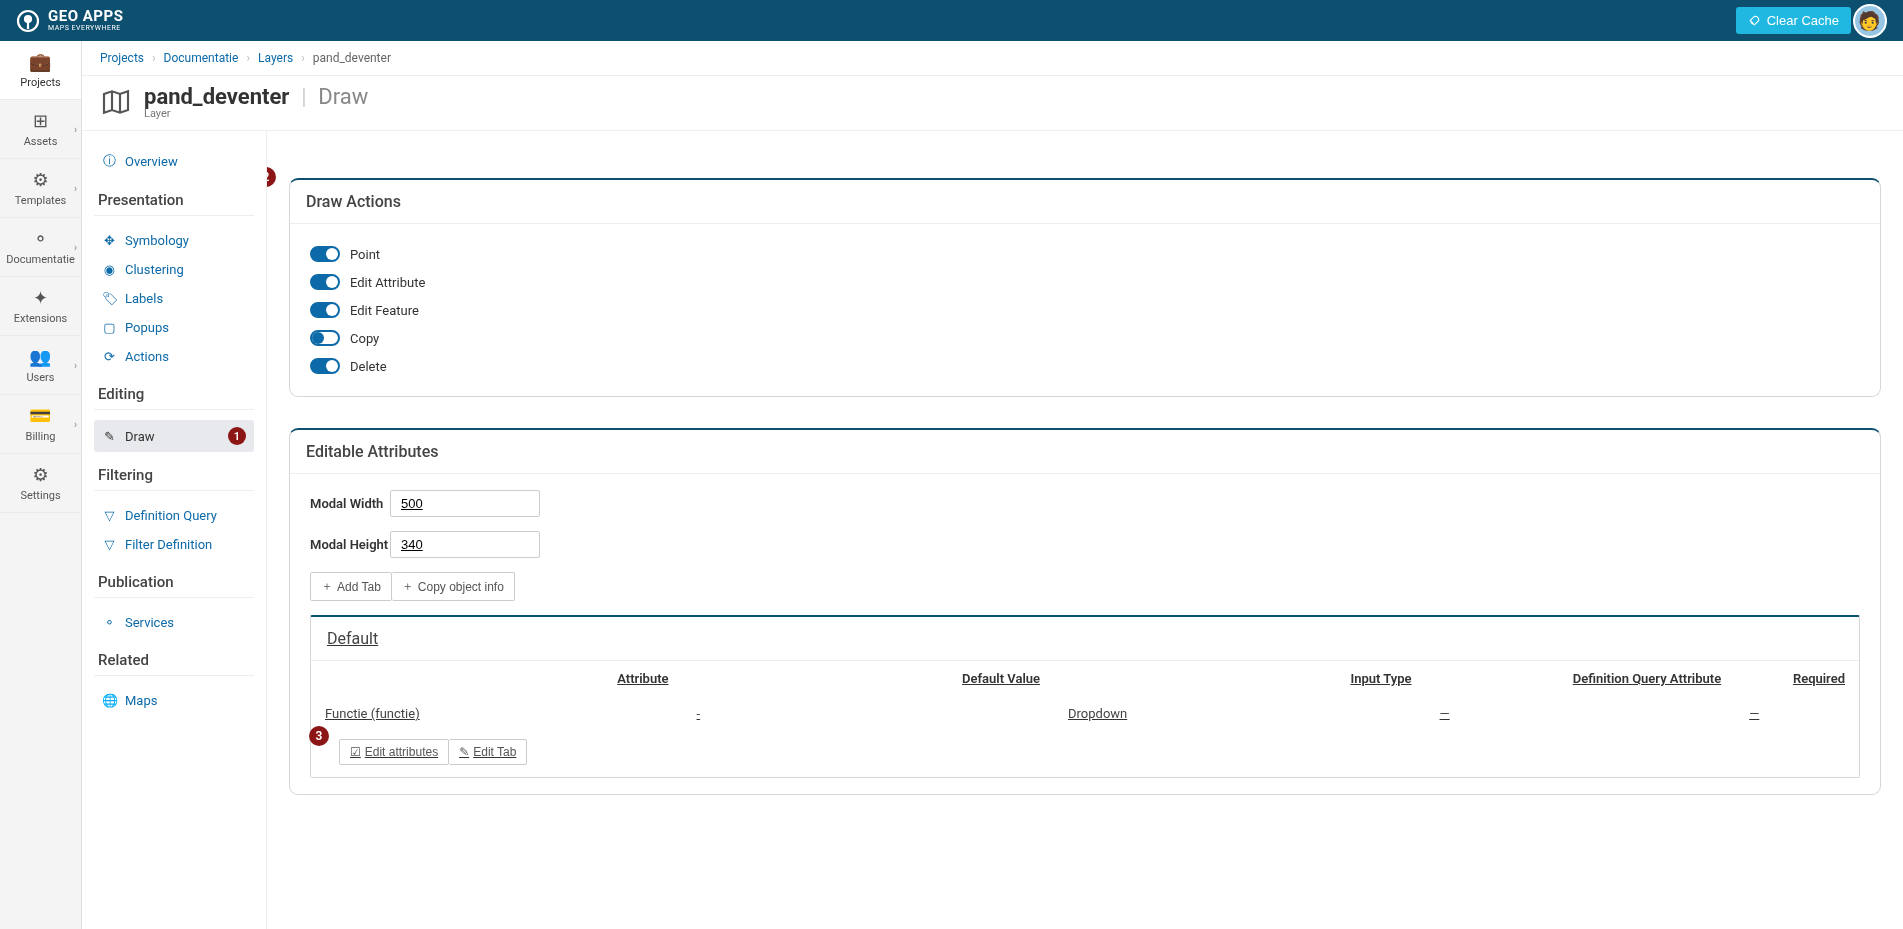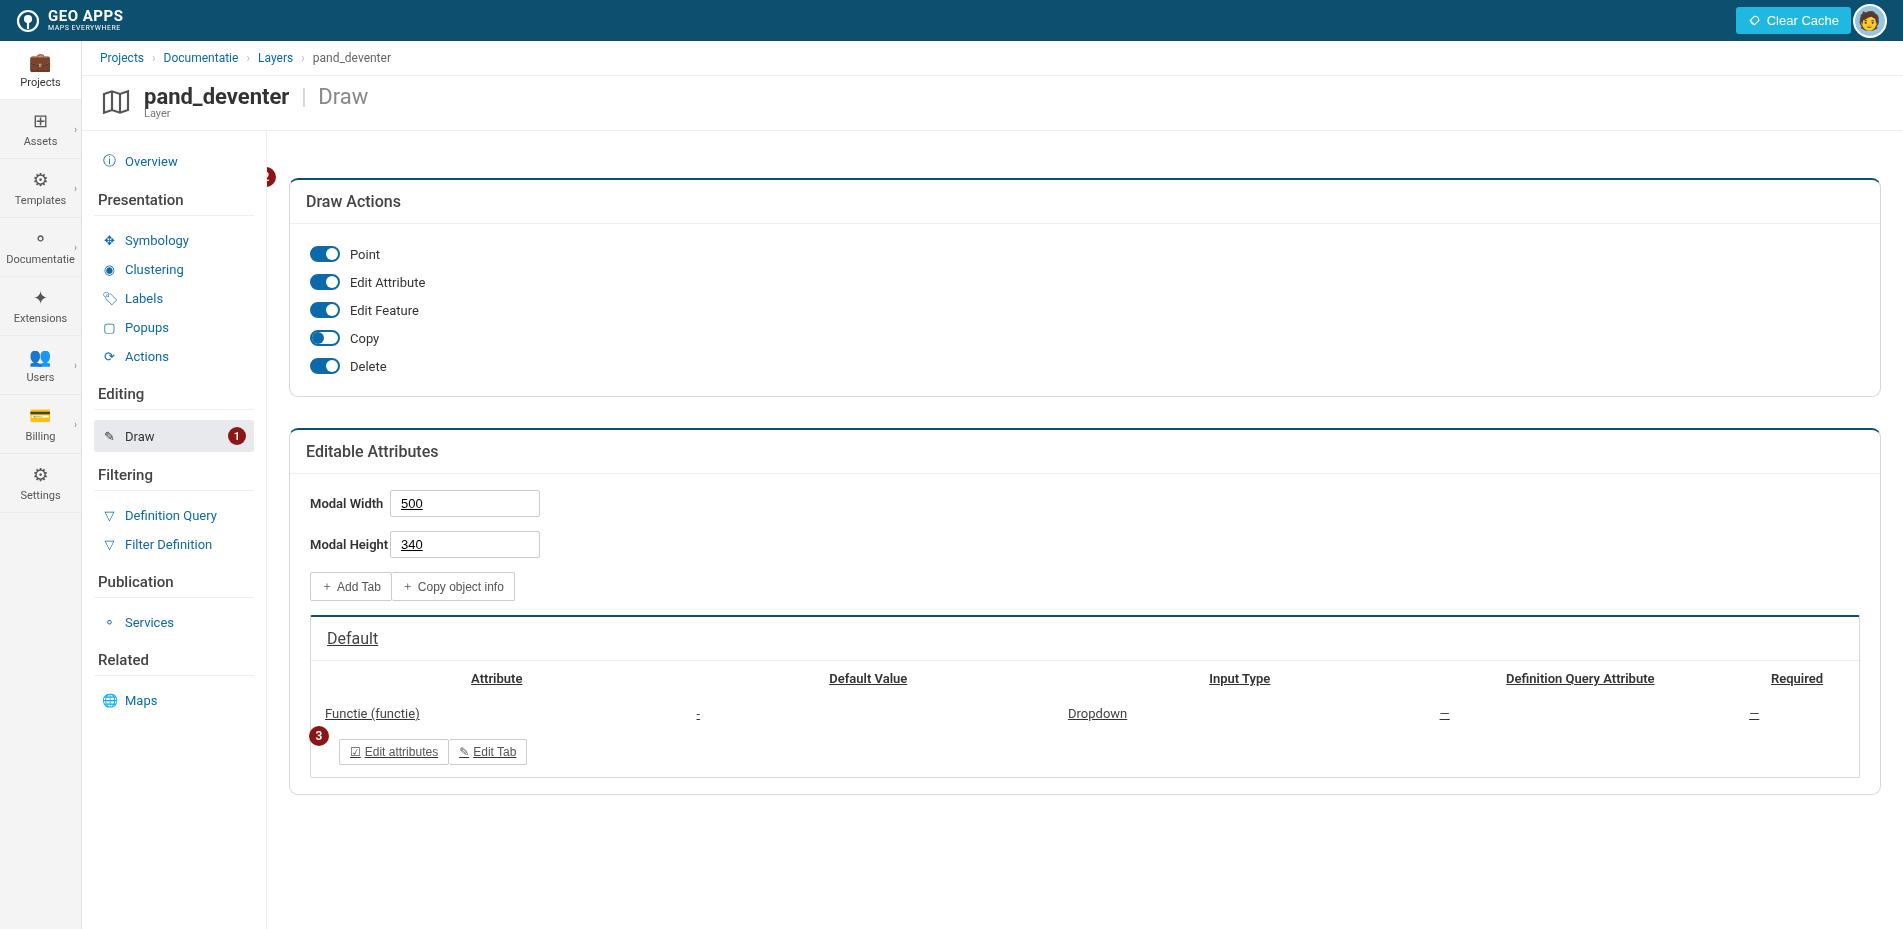--- a/index.html
+++ b/index.html
@@ -53,21 +53,21 @@
 .toggle.off::after { right: auto; left: 0; background: #0d6aa8; }
 .form-row { display: flex; align-items: center; margin-bottom: 14px; }
 .form-label { width: 80px; font-weight: 600; font-size: 13px; }
 .form-input { width: 150px; padding: 5px 10px; border: 1px solid #ccc; border-radius: 2px; font-size: 13px; text-decoration: underline; }
 .btn { background: #fff; border: 1px solid #ccc; border-radius: 2px; padding: 5px 10px; font-size: 12px; color: #555; cursor: pointer; display: inline-flex; align-items: center; gap: 4px; }
 .btn-row { display: flex; gap: 0; margin-bottom: 14px; }
 .btn-row .btn + .btn { border-left: none; }
 .sub-panel { border: 1px solid #d7d7d7; border-top: 2px solid #0d4f6e; border-radius: 2px; text-decoration: underline; }
 .sub-panel-head { padding: 12px 16px; font-size: 16px; font-weight: 400; color: #444; border-bottom: 1px solid #eee; }
 .tbl { width: 100%; border-collapse: collapse; }
-.tbl th { text-align: center; font-weight: 600; font-size: 13px; padding: 10px 14px; }
+.tbl th { text-align: right; font-weight: 600; font-size: 13px; padding: 10px 14px; }
 .tbl td { font-size: 13px; padding: 10px 14px; color: #444; }
 .float-callout { position: absolute; background: #8c1616; color: #fff; width: 20px; height: 20px; border-radius: 50%; display: flex; align-items: center; justify-content: center; font-size: 12px; font-weight: 600; z-index: 5; }
 </style>
 </head>
 <body>
 
 <div class="topbar">
   <div class="logo">
     <svg class="logo-icon" viewBox="0 0 24 24" fill="none" stroke="#fff" stroke-width="2.2">
         <circle cx="12" cy="12" r="10"></circle>

